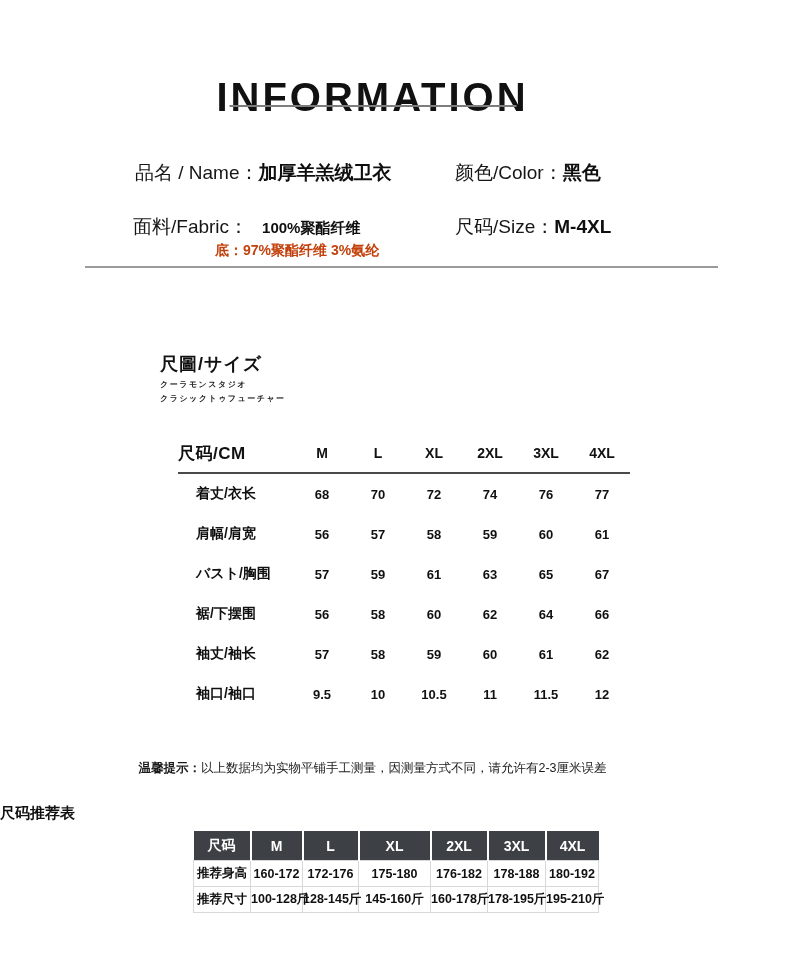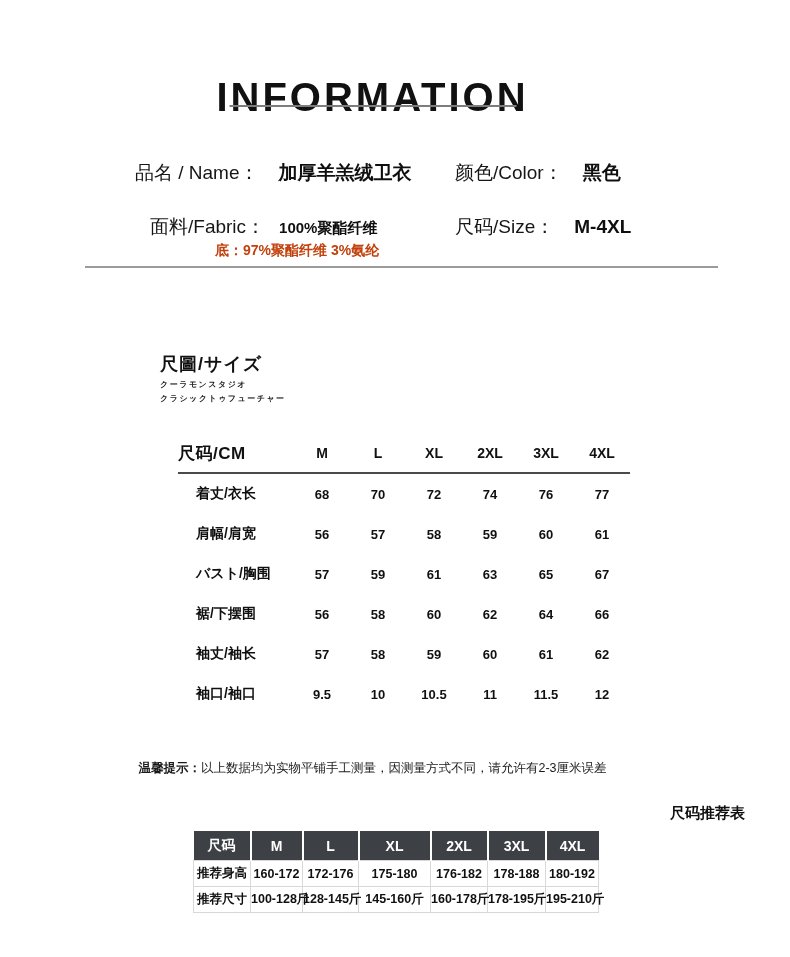--- a/index.html
+++ b/index.html
@@ -15,25 +15,25 @@
     font-family:"Liberation Sans","DejaVu Sans",sans-serif;color:#1b1b1b;
   }
   
   .title{position:absolute;top:48px;left:0;width:100%;text-align:center;
     font-size:40px;font-weight:800;letter-spacing:3px;color:#111;}
   .title-underline{position:absolute;top:105px;left:50%;transform:translateX(-50%);
     width:287px;height:2px;background:var(--underline);}
   
   .info-item{position:absolute;white-space:nowrap;font-size:19px;}
   .info-item .lbl{font-weight:500;color:#161616;}
-  .info-item .val{font-weight:700;color:#0f0f0f;margin-left:20px;}
+  .info-item .val{font-weight:700;color:#0f0f0f;margin-left:0;}
   .info-item .val.small{font-size:15px;margin-left:14px;}
   .pos-name{left:135px;top:160px;}
   .pos-color{left:455px;top:160px;}
-  .pos-fabric{left:150px;top:214px;}
+  .pos-fabric{left:133px;top:214px;}
   .pos-size{left:455px;top:214px;}
   .fabric-bottom{position:absolute;left:215px;top:242px;font-size:14px;font-weight:700;color:#c2410c;white-space:nowrap;}
   .divider{position:absolute;top:266px;left:85px;width:633px;height:2px;background:var(--divider);}
   
   .brand{position:absolute;left:160px;top:352px;}
   .brand-title{font-size:18px;font-weight:800;letter-spacing:1px;color:#111;}
   .brand-sub{font-size:8px;letter-spacing:1.5px;font-weight:600;color:#222;margin-top:3px;white-space:nowrap;}
   .brand-sub:first-of-type{margin-top:6px;}
   
   .size-table{position:absolute;left:178px;top:434px;width:452px;
@@ -42,21 +42,21 @@
   .size-table thead th{height:38px;border-bottom:2px solid var(--header-rule);
     font-size:14px;font-weight:700;text-align:center;vertical-align:middle;color:#111;}
   .size-table thead th.corner{text-align:left;font-size:17px;letter-spacing:0.5px;}
   .size-table tbody td{height:40px;text-align:center;vertical-align:middle;
     font-size:13px;font-weight:600;color:#101010;}
   .size-table tbody td.rlabel{text-align:left;padding-left:18px;font-size:14px;font-weight:700;}
   
   .note{position:absolute;top:747px;left:0;width:100%;text-align:center;font-size:12.5px;color:#1a1a1a;white-space:nowrap;}
   .note .nprefix{font-weight:700;}
   
-  .rec-title{position:absolute;top:804px;left:0;width:100%;text-align:right;
+  .rec-title{position:absolute;top:804px;left:0;width:100%;text-align:left;
     font-size:15px;font-weight:700;color:#111;}
   .rec-table{position:absolute;left:193px;top:831px;width:405px;
     border-collapse:collapse;table-layout:fixed;}
   .rec-table th,.rec-table td{padding:0;}
   .rec-table thead th{background:var(--header-bg);color:#fff;height:29px;
     font-size:14px;font-weight:700;text-align:center;vertical-align:middle;
     border-left:2px solid #fff;border-bottom:1px solid var(--cell-border);}
   .rec-table thead th:first-child{border-left:none;}
   .rec-table tbody td{height:25px;border:1px solid var(--cell-border);
     text-align:center;vertical-align:middle;font-size:12.5px;font-weight:700;color:#101010;white-space:nowrap;}

